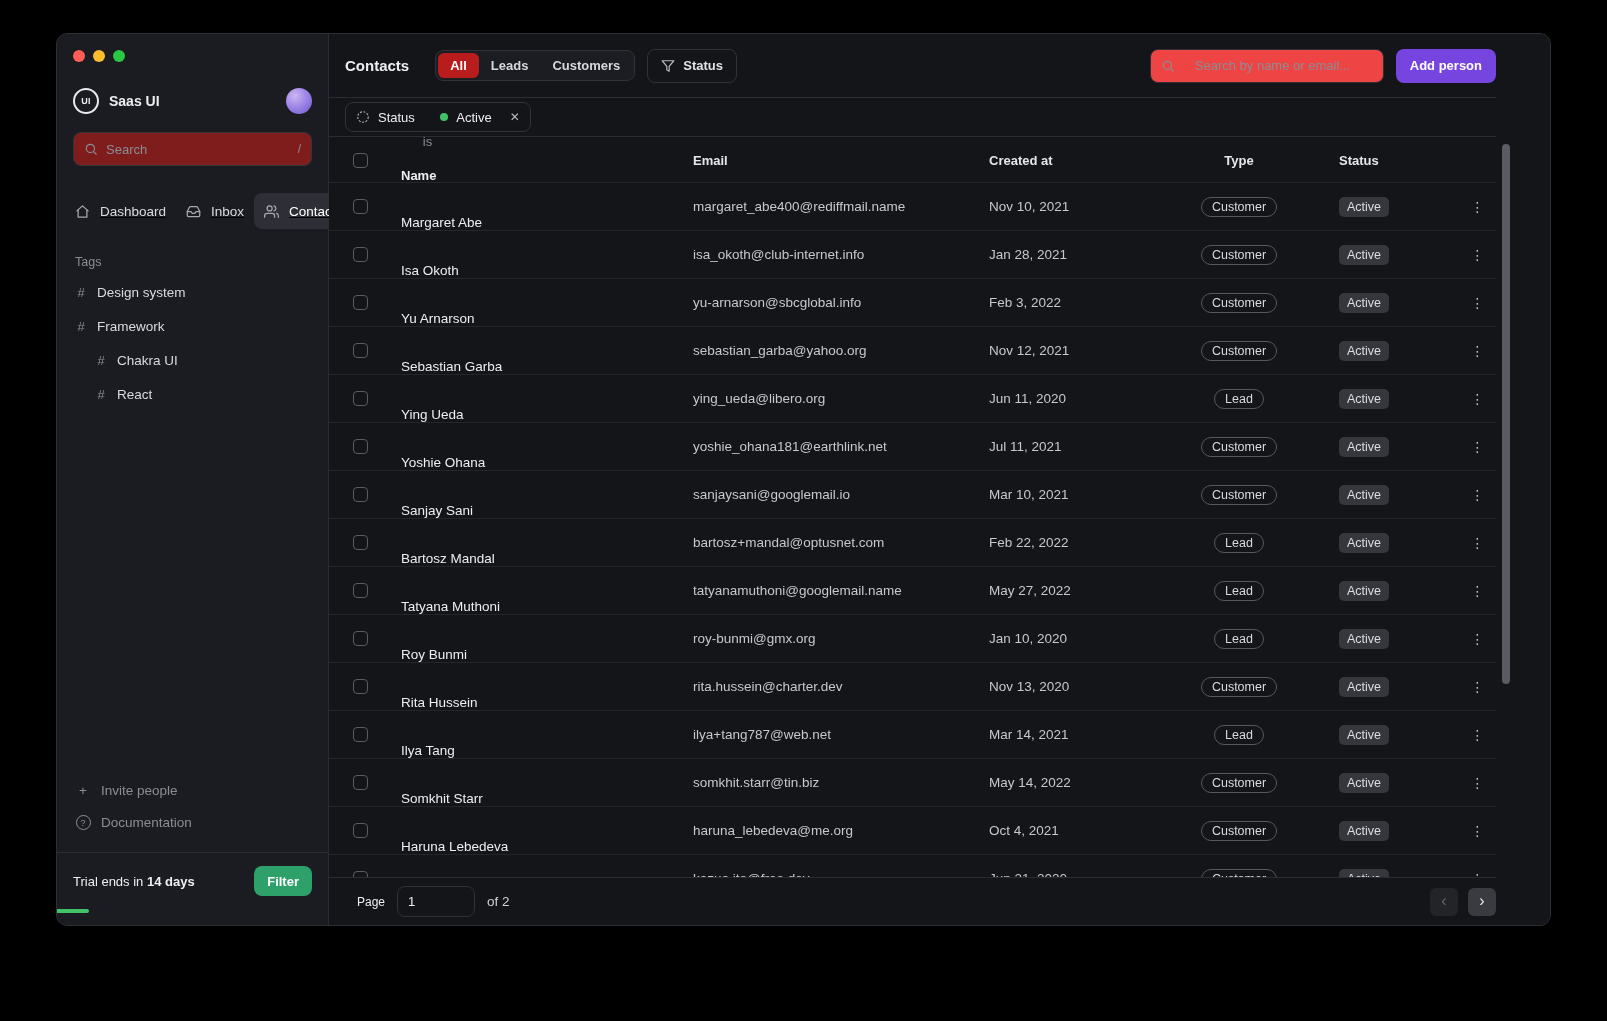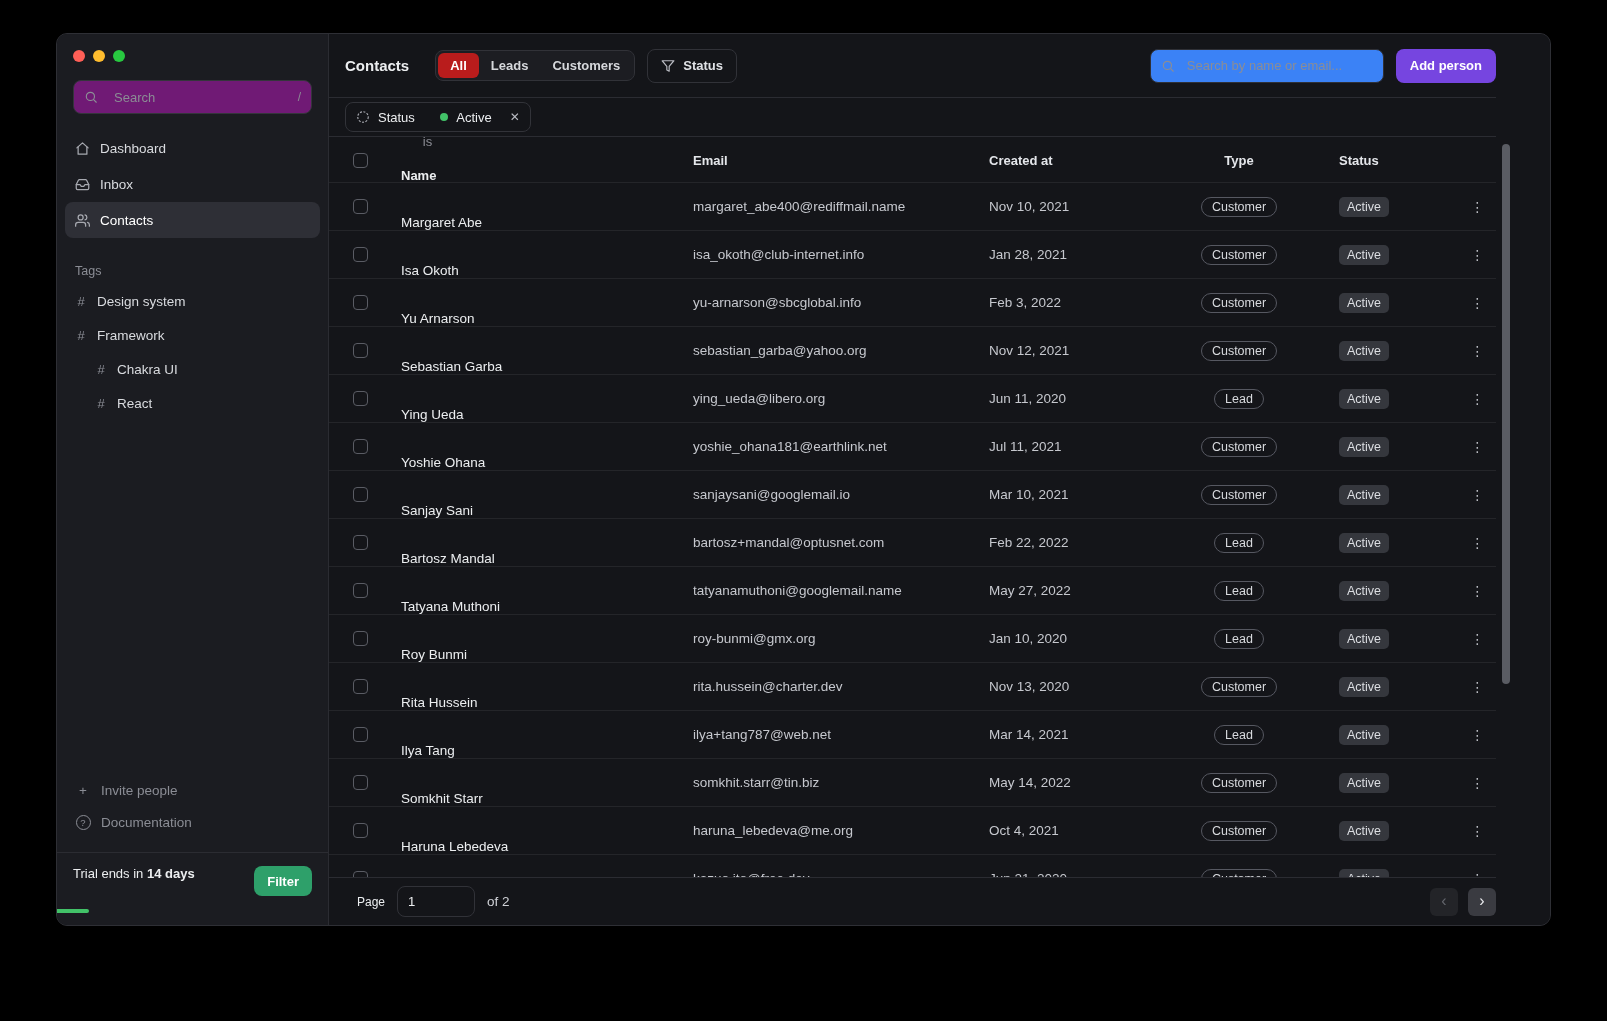--- a/index.html
+++ b/index.html
@@ -26,63 +26,63 @@
     display:flex;flex-direction:column;}
   .traffic{display:flex;gap:8px;padding:16px 16px 0 16px;}
   .tl{width:12px;height:12px;border-radius:50%;display:inline-block;cursor:pointer;}
   .tl.red{background:#ff5f57;} .tl.yellow{background:#febc2e;} .tl.green{background:#28c840;}
   .workspace{display:flex;align-items:center;gap:10px;padding:26px 16px 0 16px;}
   .logo{width:26px;height:26px;border-radius:50%;border:2px solid #e8e9ec;color:#e8e9ec;
     font-size:9px;font-weight:700;display:flex;align-items:center;justify-content:center;letter-spacing:.3px;}
   .ws-name{font-size:14px;font-weight:700;color:var(--text);flex:1;}
   .avatar{width:26px;height:26px;border-radius:50%;cursor:pointer;
     background:radial-gradient(circle at 35% 30%,#cdb6f2 0%,#9f86e8 45%,#6f58c9 100%);}
-  .side-search{margin:18px 16px 0 16px;height:34px;border:1px solid #34353b;background:#701a75;
-    border-radius:8px;display:flex;align-items:center;gap:16px;padding:0 10px;color:var(--muted);cursor:text;}
+  .side-search{margin:18px 16px 11px 16px;height:34px;border:1px solid #34353b;background:#7f1d1d;
+    border-radius:8px;display:flex;align-items:center;gap:8px;padding:0 10px;color:var(--muted);cursor:text;}
   .side-search input{flex:1;background:transparent;border:0;outline:none;color:var(--text);font-size:13px;min-width:0;}
   .side-search input::placeholder{color:var(--muted);}
   .shortcut{font-size:12px;color:var(--muted);}
-  .nav{margin:16px 8px 0 8px;display:flex;flex-direction:column;}
+  .nav{margin:16px 8px 0 8px;display:flex;flex-direction:row;text-decoration:underline;}
   .nav-item{height:36px;border-radius:8px;display:flex;align-items:center;gap:10px;padding:0 10px;
     color:#d9dbdf;font-size:13.5px;cursor:pointer;}
   .nav-item .ni-icon{color:#a7a9b0;display:flex;}
   .nav-item.active{background:#2e2f36;color:#fff;}
   .tags-head{margin:26px 0 6px 18px;font-size:12.5px;color:var(--muted);}
   .tag-item{height:34px;margin:0 8px;border-radius:8px;display:flex;align-items:center;gap:10px;
     padding:0 10px;color:#d9dbdf;font-size:13.5px;cursor:pointer;}
   .tag-item .hash{color:var(--muted);font-size:13px;width:12px;text-align:center;}
   .tag-item.indent{margin-left:28px;}
   .side-spacer{flex:1;}
   .side-link{height:32px;margin:0 8px;display:flex;align-items:center;gap:10px;padding:0 10px;
     color:var(--muted);font-size:13.5px;cursor:pointer;border-radius:8px;}
   .side-link .sl-icon{width:16px;display:flex;justify-content:center;color:var(--muted);}
   .q-circle{width:15px;height:15px;border:1.4px solid var(--muted);border-radius:50%;font-size:9.5px;
     display:flex;align-items:center;justify-content:center;}
   .trial{border-top:1px solid var(--border);margin-top:14px;padding:13px 16px;display:flex;
-    align-items:flex-start;justify-content:space-between;gap:8px;}
+    align-items:center;justify-content:space-between;gap:8px;}
   .trial-text{font-size:13px;color:var(--text);}
   .trial-text b{font-weight:700;}
   .upgrade-btn{background:var(--green);color:#fff;border:0;border-radius:8px;height:30px;
     padding:0 13px;font-size:13px;font-weight:700;cursor:pointer;}
   .progress{height:4px;margin-bottom:12px;}
   .progress-fill{height:4px;width:32px;background:var(--dot);border-radius:0 2px 2px 0;}
   
   .main{flex:1;display:flex;flex-direction:column;position:relative;padding-right:54px;background:var(--window);}
   .topbar{height:64px;border-bottom:1px solid var(--border);display:flex;align-items:center;padding-left:16px;}
   .page-title{font-size:15px;font-weight:700;color:var(--text);margin-right:26px;}
   .segmented{display:flex;border:1px solid #313238;background:#1c1d22;border-radius:8px;padding:2px;}
   .seg{background:transparent;border:0;color:#d6d8dc;font-size:13px;font-weight:600;padding:5px 12px;
     border-radius:6px;cursor:pointer;}
   .seg.active{background:#b91c1c;color:#fff;}
   .filter-btn{margin-left:12px;display:flex;align-items:center;gap:8px;border:1px solid #313238;
     background:transparent;color:#e0e2e6;font-size:13px;font-weight:600;border-radius:8px;height:34px;
     padding:0 13px;cursor:pointer;}
   .filter-btn svg{color:#b9bbc2;}
-  .top-search{margin-left:auto;width:234px;height:34px;border:1px solid #2f3036;background:#3b82f6;
-    border-radius:8px;display:flex;align-items:center;gap:12px;padding:0 10px;color:var(--muted);}
+  .top-search{margin-left:auto;width:234px;height:34px;border:1px solid #2f3036;background:#ef4444;
+    border-radius:8px;display:flex;align-items:center;gap:20px;padding:0 10px;color:var(--muted);}
   .top-search input{flex:1;background:transparent;border:0;outline:none;color:var(--text);font-size:13px;min-width:0;}
   .top-search input::placeholder{color:var(--muted);}
   .add-btn{margin-left:12px;background:var(--accent);color:#fff;border:0;border-radius:8px;height:34px;
     padding:0 14px;font-size:13px;font-weight:700;cursor:pointer;}
   .filterbar{height:39px;border-bottom:1px solid var(--border);display:flex;align-items:center;padding-left:16px;}
   .chip{display:flex;align-items:center;height:30px;border:1px solid #323339;border-radius:8px;
     padding:0 0 0 10px;gap:8px;color:var(--text);font-size:13px;cursor:pointer;}
   .chip .c-ico{color:#a7a9b0;display:flex;}
   .chip .op{color:var(--muted);margin-top:48px;}
   .chip .dot{width:8px;height:8px;border-radius:50%;background:var(--dot);}
@@ -124,20 +124,25 @@
 <div class="stage">
   <div class="window">
 
     <aside class="sidebar">
       <div class="traffic">
         <span class="tl red"></span>
         <span class="tl yellow"></span>
         <span class="tl green"></span>
       </div>
 
+      <div class="workspace">
+        <span class="logo">UI</span>
+        <span class="ws-name">Saas UI</span>
+        <span class="avatar"></span>
+      </div>
 
       <div class="side-search">
         <span>
           <svg width="14" height="14" viewBox="0 0 24 24" fill="none" stroke="currentColor" stroke-width="2" stroke-linecap="round">
               <circle cx="11" cy="11" r="7"></circle>
               <line x1="16.5" y1="16.5" x2="21" y2="21"></line>
             </svg>
         </span>
         <input placeholder="Search" style="">
         <span class="shortcut">/</span>

